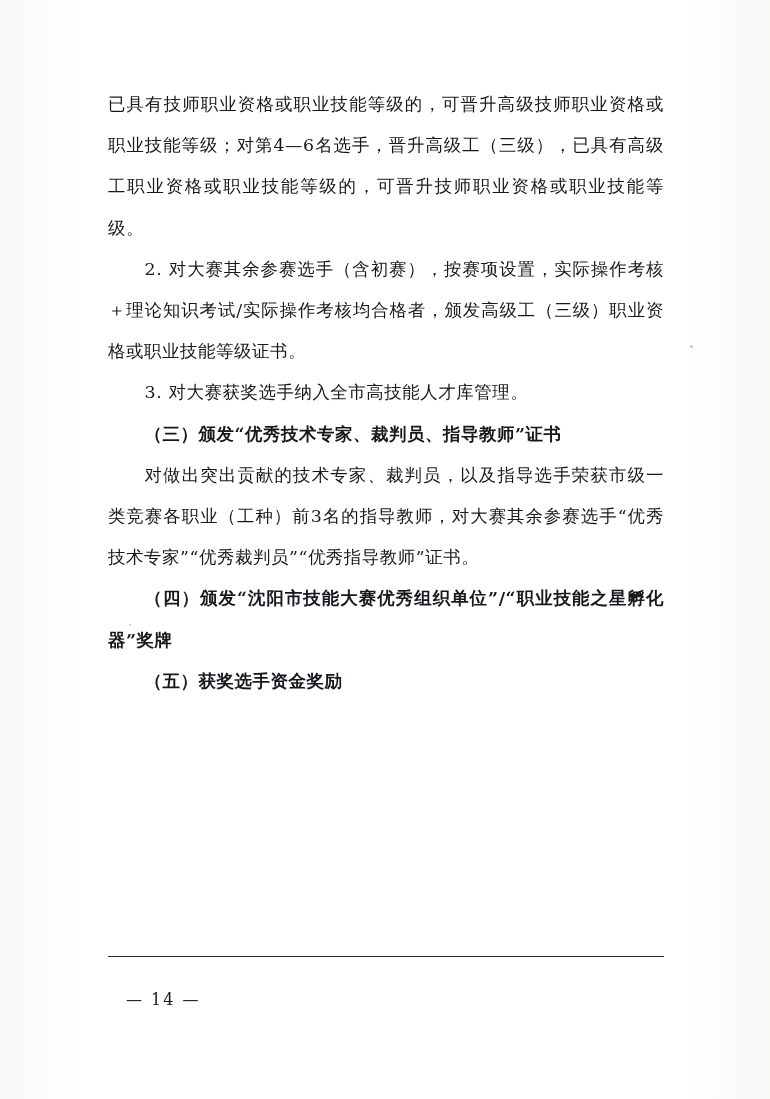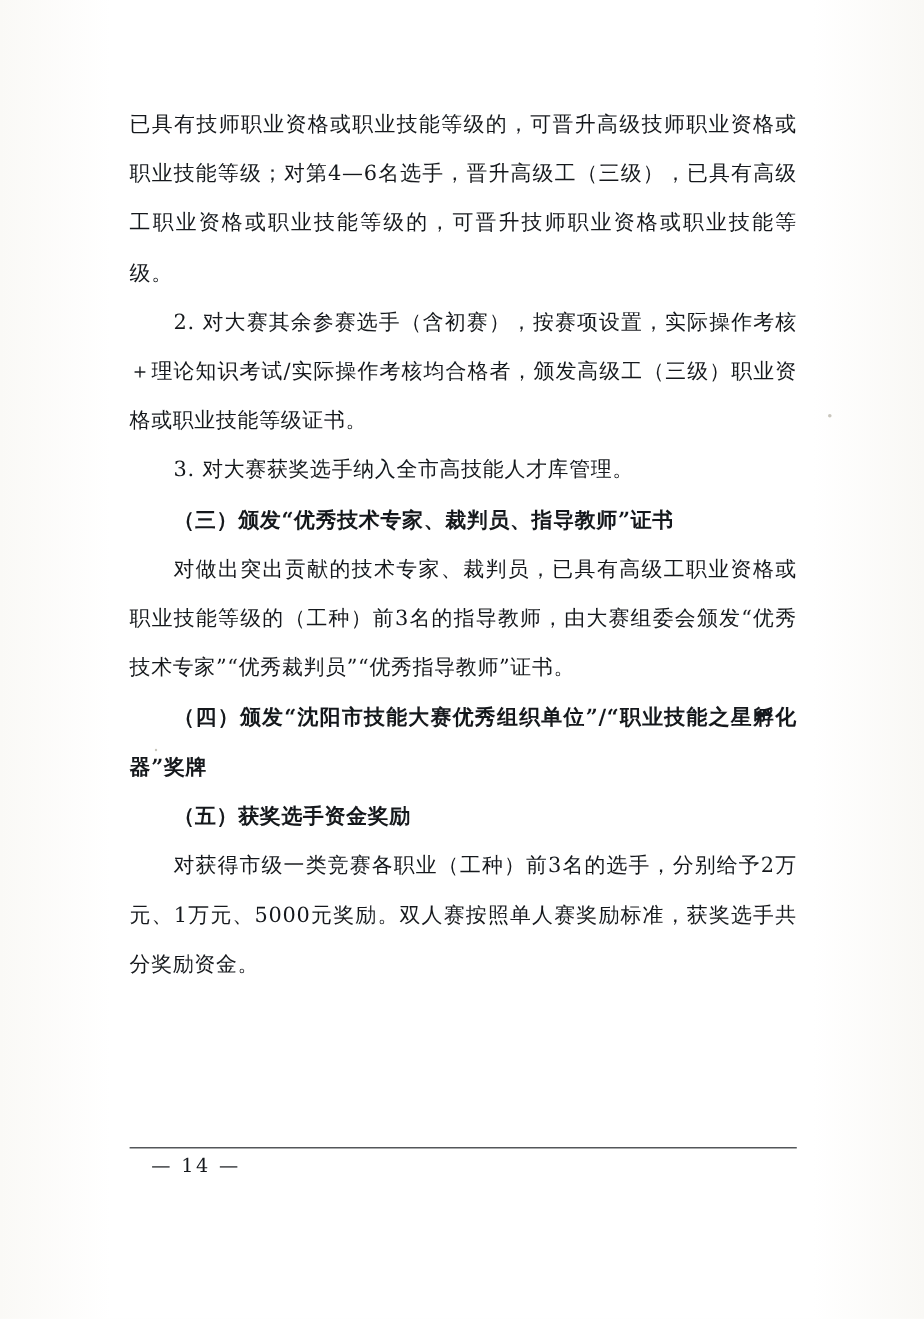--- a/index.html
+++ b/index.html
@@ -66,43 +66,43 @@
     width: 556px;
     height: 1px;
     background: #2a2d31;
   }
   .pageno {
     font-size: 16px;
     color: #15181c;
     letter-spacing: 2px;
     font-family: "DejaVu Serif", serif;
     padding-left: 18px;
+    margin-top: 28px;
   }
   .speck {
     position: absolute;
     background: #c9c6bd;
     border-radius: 50%;
     pointer-events: none;
   }
 </style>
 </head>
 <body>
 
 <div class="page">
   <div class="paper-tint"></div>
 
   <div class="content">
     <p class="cont">已具有技师职业资格或职业技能等级的，可晋升高级技师职业资格或职业技能等级；对第4—6名选手，晋升高级工（三级），已具有高级工职业资格或职业技能等级的，可晋升技师职业资格或职业技能等级。</p>
     <p class="indent">2. 对大赛其余参赛选手（含初赛），按赛项设置，实际操作考核＋理论知识考试/实际操作考核均合格者，颁发高级工（三级）职业资格或职业技能等级证书。</p>
     <p class="indent">3. 对大赛获奖选手纳入全市高技能人才库管理。</p>
     <p class="heading">（三）颁发“优秀技术专家、裁判员、指导教师”证书</p>
-    <p class="indent">对做出突出贡献的技术专家、裁判员，已具有高级工职业资格或职业技能等级的（工种）前3名的指导教师，由大赛组委会颁发“优秀技术专家”“优秀裁判员”“优秀指导教师”证书。</p>
+    <p class="indent">对做出突出贡献的技术专家、裁判员，以及指导选手荣获市级一类竞赛各职业（工种）前3名的指导教师，对大赛其余参赛选手“优秀技术专家”“优秀裁判员”“优秀指导教师”证书。</p>
     <p class="heading">（四）颁发“沈阳市技能大赛优秀组织单位”/“职业技能之星孵化器”奖牌</p>
     <p class="heading">（五）获奖选手资金奖励</p>
-    <p class="indent">对获得市级一类竞赛各职业（工种）前3名的选手，分别给予2万元、1万元、5000元奖励。双人赛按照单人赛奖励标准，获奖选手共分奖励资金。</p>
   </div>
 
   <div class="footer">
     <div class="rule"></div>
     <div class="pageno">— 14 —</div>
   </div>
 
   <div class="speck" style="left:690px; top:345px; width:3px; height:3px;"></div>
   <div class="speck" style="left:129px; top:624px; width:2px; height:2px;"></div>
 </div>

